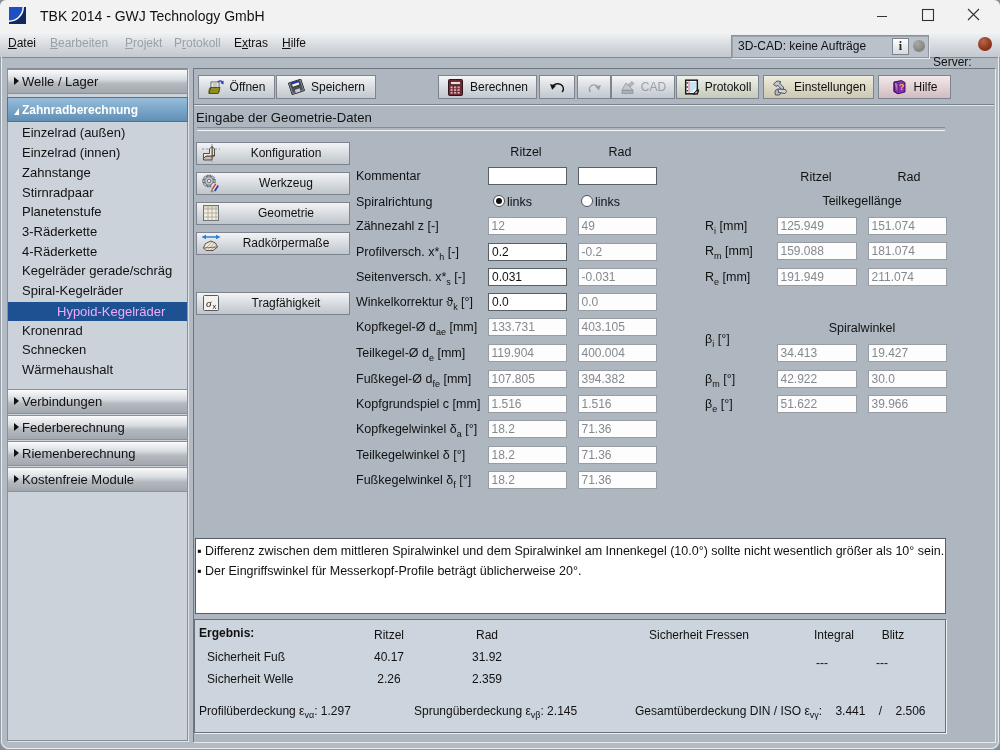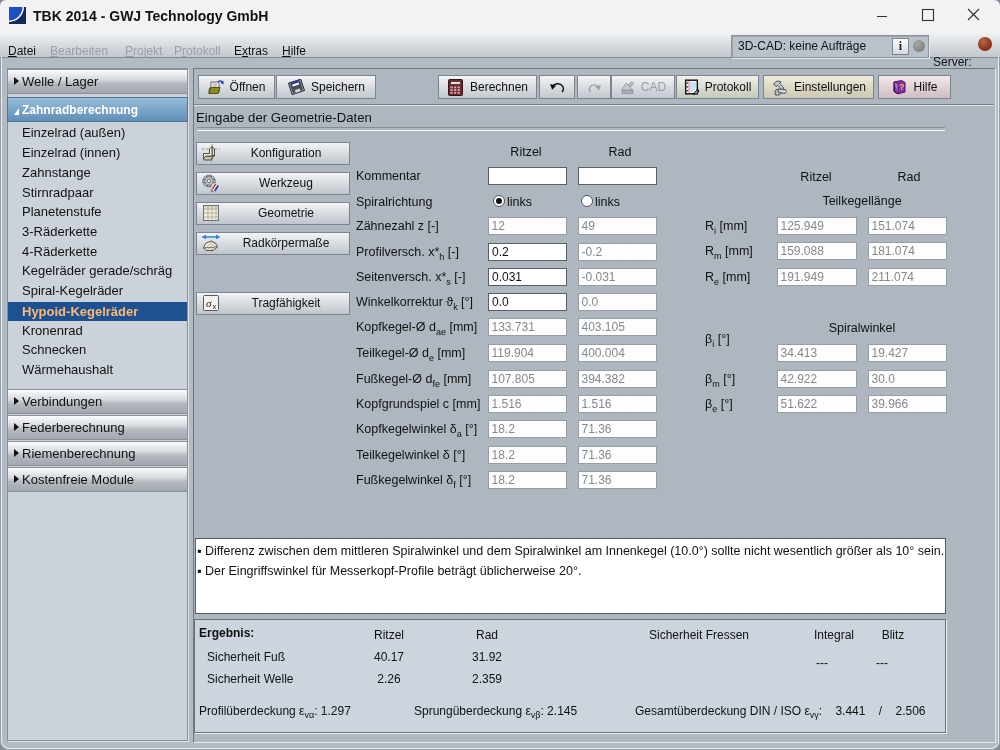--- a/index.html
+++ b/index.html
@@ -5,25 +5,25 @@
 body{width:1000px;height:750px;overflow:hidden;position:relative;
  font-family:"Liberation Sans",sans-serif;background:#868d95;}
 .abs{position:absolute;}
 #win{position:absolute;left:0;top:0;width:1000px;height:750px;
  background:#b2bac3;border-radius:6px 6px 9px 9px;overflow:hidden;
  box-shadow:inset 0 0 0 1px #959ca4;}
 #winedge{position:absolute;left:1px;right:1px;top:57px;bottom:1px;
  border:1px solid #e9edf1;border-top:none;border-radius:0 0 8px 8px;pointer-events:none;z-index:50;}
 
 #title{position:absolute;left:0;top:0;width:1000px;height:32px;background:#f2f2f2;}
-#title .txt{position:absolute;left:33px;top:8px;font-size:14px;color:#111;font-weight:bold;}
+#title .txt{position:absolute;left:40px;top:8px;font-size:14px;color:#111;}
 
 #menu{position:absolute;left:0;top:32px;width:1000px;height:25px;
  background:linear-gradient(#f2f4f6,#d6dade 55%,#c3c9cf);border-bottom:1px solid #828992;}
-.mi{position:absolute;top:12px;font-size:12px;color:#111;}
+.mi{position:absolute;top:4px;font-size:12px;color:#111;}
 .mi.dis{color:#9aa0a8;}
 .mi u{text-decoration:underline;}
 
 #cadbox{position:absolute;left:731px;top:3px;width:196px;height:21px;background:#b9c2cb;
  border:1px solid #8d949c;box-shadow:inset 1px 1px 0 #9aa2aa, 1px 1px 0 #e8ebee;}
 #cadbox .t{position:absolute;left:6px;top:3px;font-size:12px;color:#111;}
 #ibtn{position:absolute;left:160px;top:2px;width:15px;height:15px;background:linear-gradient(#fdfdfd,#d6dade);
  border:1px solid #7d848d;font-family:"Liberation Serif",serif;font-weight:bold;font-size:12px;color:#222;
  text-align:center;line-height:15px;}
 #graydot{position:absolute;left:181px;top:4px;width:12px;height:12px;border-radius:50%;
@@ -41,21 +41,21 @@
  border-left:5px solid #111;border-top:4.5px solid transparent;border-bottom:4.5px solid transparent;}
 .shdr .t{position:absolute;left:14px;top:4px;}
 #bluehdr{position:absolute;left:-1px;top:28px;width:179px;height:23px;
  background:linear-gradient(#99bdda,#7aa6c9 50%,#618fb4);border:1px solid #4e7596;
  font-weight:bold;color:#fff;font-size:12px;}
 #bluehdr .t{position:absolute;left:14px;top:5px;}
 #bluehdr svg{position:absolute;left:6px;top:10px;}
 .item{position:absolute;left:0px;width:179px;height:19px;font-size:13px;color:#111;}
 .item .t{position:absolute;left:14px;top:1.5px;}
 .item.sel{background:#1d5191;}
-.item.sel .t{color:#fdba74;font-weight:bold;}
+.item.sel .t{color:#f0abfc;font-weight:normal;margin-left:35px;}
 
 #main{position:absolute;left:193px;top:68px;width:801px;height:673px;
  border-top:1px solid #6f767e;border-left:1px solid #6f767e;
  box-shadow:1px 1px 0 #e6e9ec;background:#aeb7c0;}
 
 .tb{position:absolute;top:6px;height:22px;border:1px solid #7d848d;
  background:linear-gradient(#f4f5f6,#d9dde1 50%,#c2c8ce);
  font-size:12px;color:#111;display:flex;align-items:center;justify-content:center;gap:5px;}
 .tb.dis{color:#9aa0a8;}
 .tb.tbg{background:linear-gradient(#eff2ea,#d9ddd2 50%,#c4cabb);}

